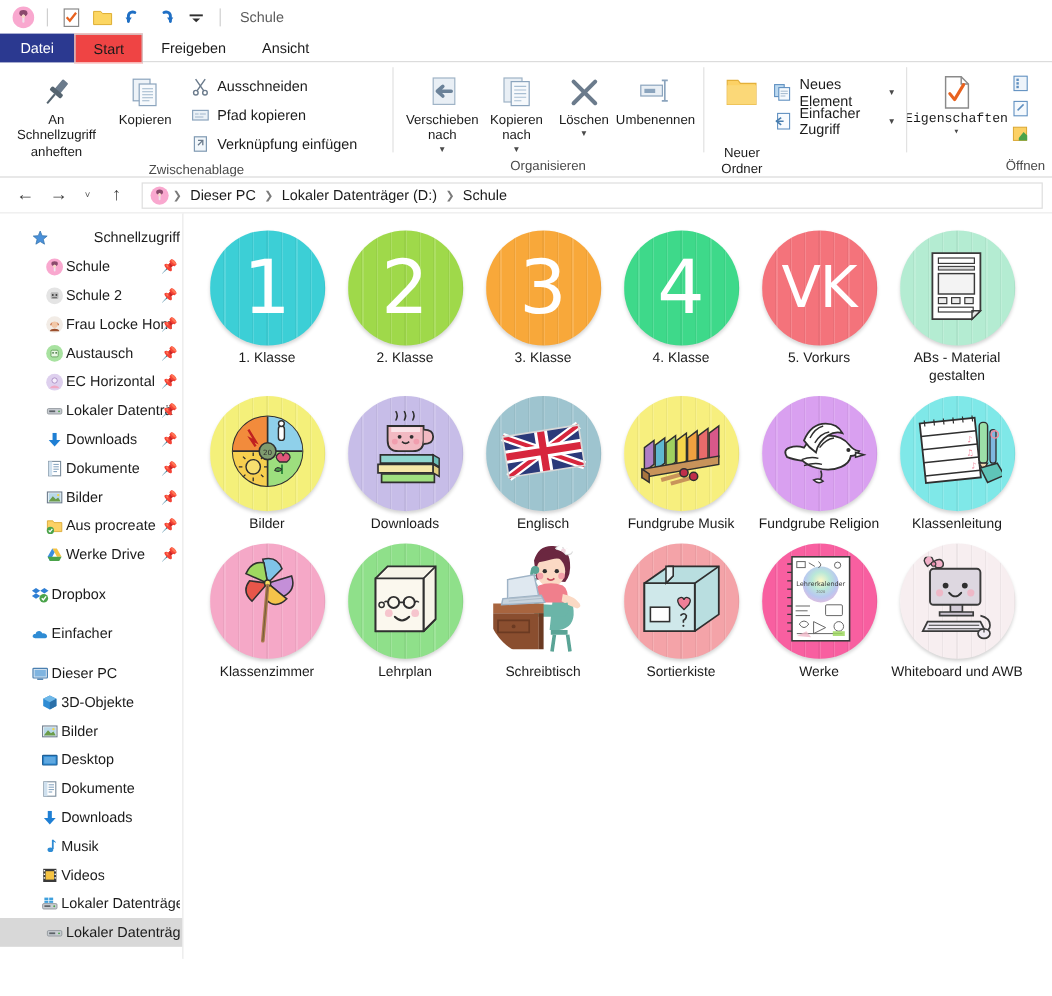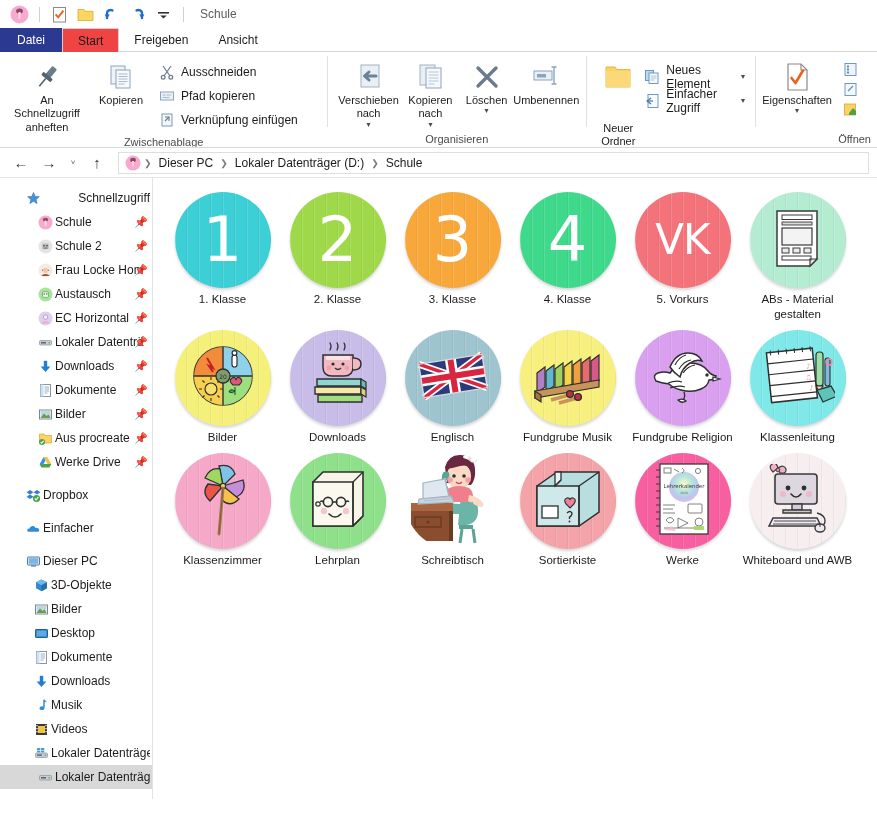--- a/index.html
+++ b/index.html
@@ -172,21 +172,21 @@
         rgba(255,255,255,0.14) 0px, rgba(255,255,255,0.14) 1px,
         rgba(0,0,0,0.0) 1px, rgba(0,0,0,0.0) 11px,
         rgba(0,0,0,0.045) 11px, rgba(0,0,0,0.045) 12px);
     pointer-events: none;
   }
   .numglyph {
     position: relative; z-index: 2;
     color: #ffffff; font-size: 62px; line-height: 1;
     font-family: "DejaVu Sans", sans-serif; font-weight: 400;
   }
-  .numglyph.vk { font-size: 42px; letter-spacing: -1px; font-weight: 400; }
+  .numglyph.vk { font-size: 48px; letter-spacing: -1px; font-weight: 400; }
   .art { position: relative; z-index: 2; }
   .label {
     margin-top: 4px; font-size: 11.5px; color: #1b1b1b;
     text-align: center; line-height: 1.3; max-width: 110px;
   }
 </style>
 </head>
 <body>
 
 <div class="qat">
@@ -387,21 +387,21 @@
           </span>
           <span>Einfacher Zugriff</span>
           <span class="caret">▾</span>
         </div>
       </div>
     </div>
     <div class="rgroup-label">Neu</div>
   </div>
 
   <div class="rgroup" style="width:130px;">
-    <div class="rgroup-items" style="padding-left:0;">
+    <div class="rgroup-items" style="padding-left:0;font-family:Liberation Mono, monospace;">
       <div class="bigbtn" style="width:84px;">
         <span class="ic">
           <svg width="30" height="32" viewBox="0 0 30 32">
               <path d="M6 3h13l6 6v20H6z" fill="#ffffff" stroke="#8a8a8a" stroke-width="1.2"></path>
               <path d="M19 3v6h6" fill="none" stroke="#8a8a8a" stroke-width="1.2"></path>
               <path d="M9.5 17 L13.5 22 L21 9.5" stroke="#e8621f" stroke-width="2.6" fill="none" stroke-linecap="round" stroke-linejoin="round"></path>
             </svg>
         </span>
         <span>Eigenschaften</span>
         <span class="caret">▾</span>

